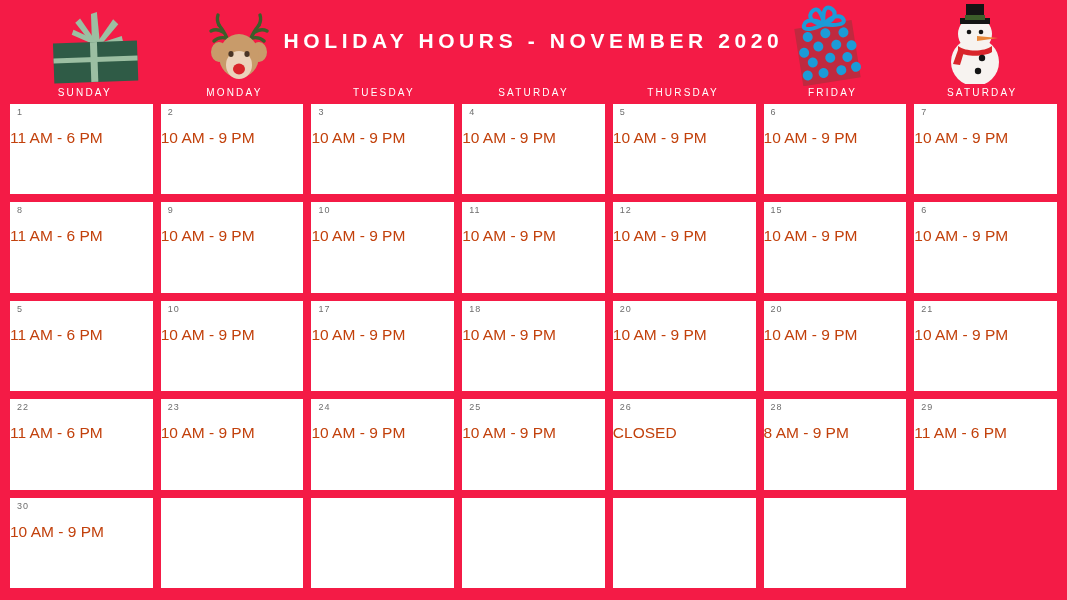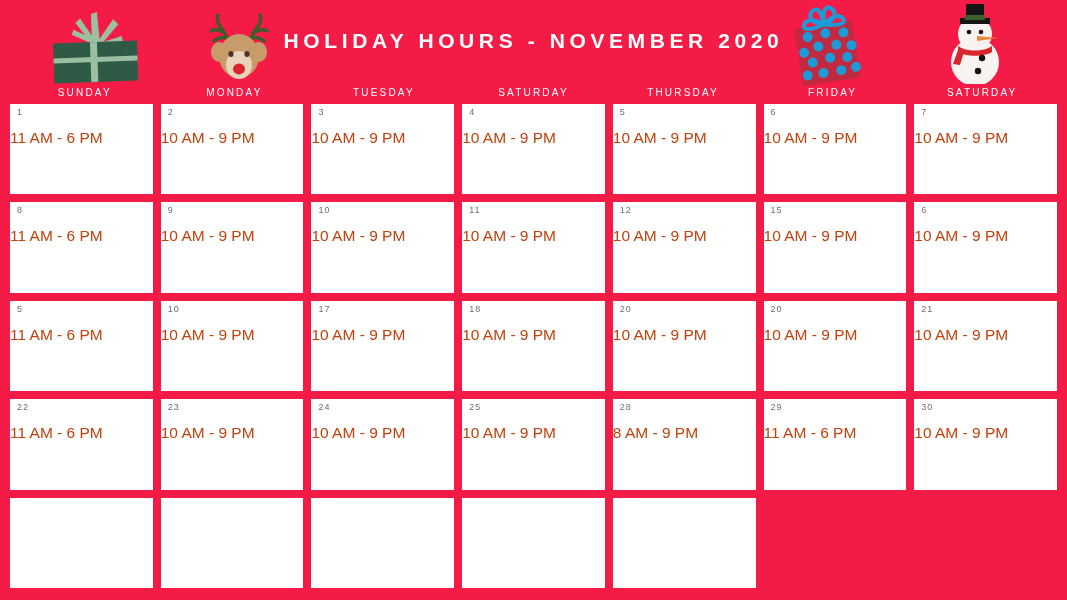--- a/index.html
+++ b/index.html
@@ -312,20 +312,24 @@
       </div>
       <div class="cell">
         <div class="daynum">24</div>
         <div class="hours">10 AM - 9 PM</div>
       </div>
       <div class="cell">
         <div class="daynum">25</div>
         <div class="hours">10 AM - 9 PM</div>
       </div>
       <div class="cell">
+        <div class="daynum">26</div>
+        <div class="hours">CLOSED</div>
+      </div>
+      <div class="cell">
         <div class="daynum">28</div>
         <div class="hours">8 AM - 9 PM</div>
       </div>
       <div class="cell">
         <div class="daynum">29</div>
         <div class="hours">11 AM - 6 PM</div>
       </div>
       <div class="cell">
         <div class="daynum">30</div>
         <div class="hours">10 AM - 9 PM</div>

